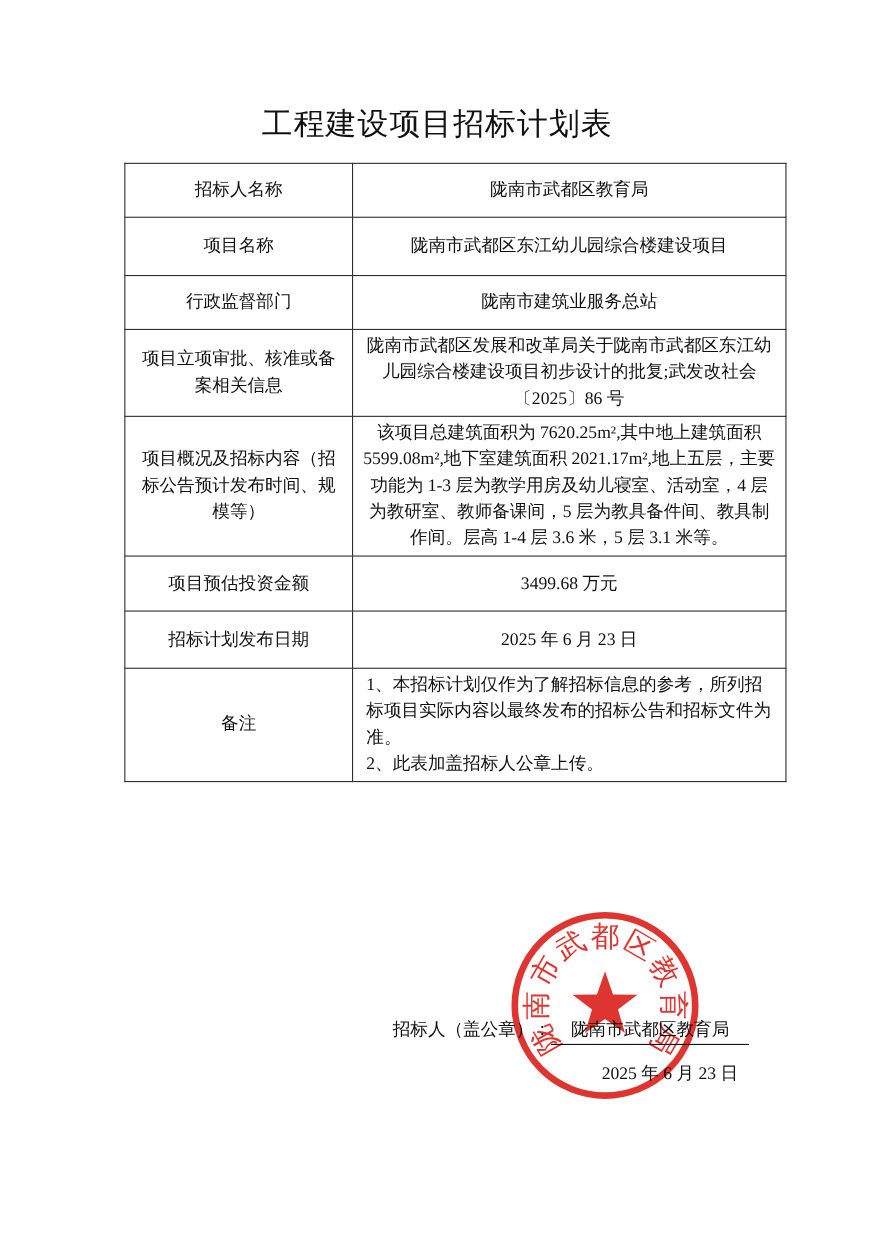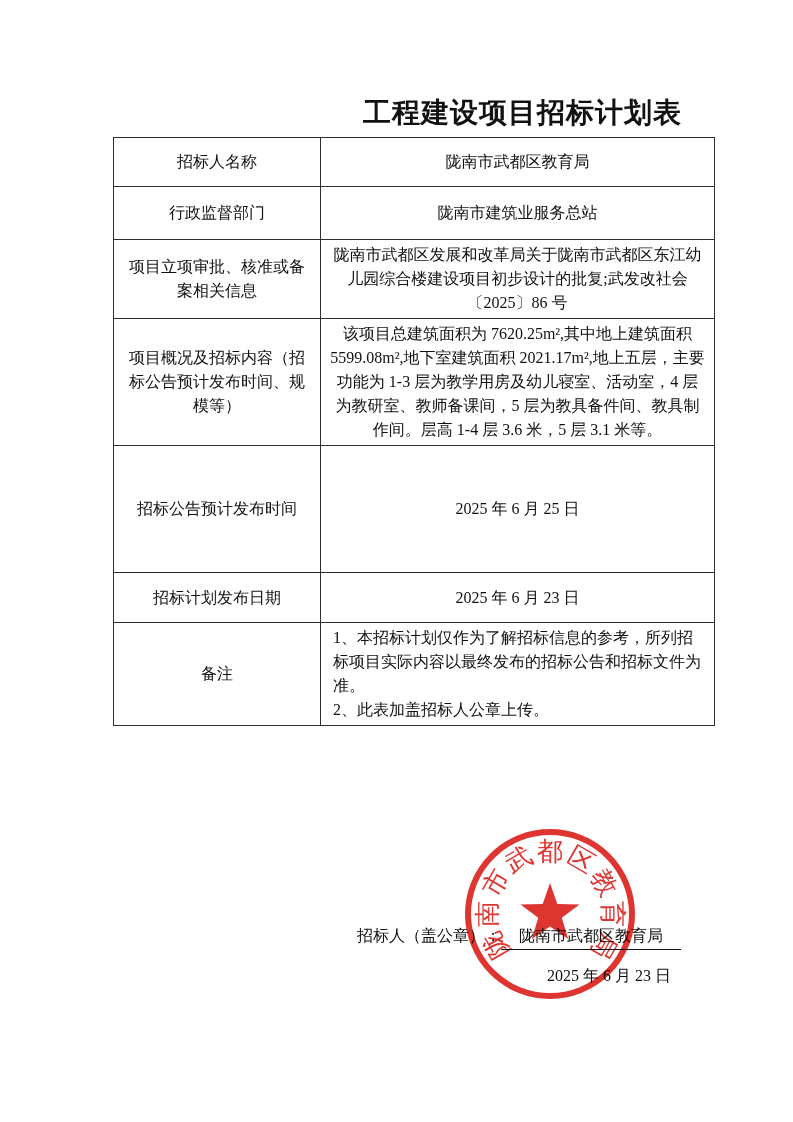--- a/index.html
+++ b/index.html
@@ -7,28 +7,28 @@
     position:relative;
     width:793px;height:1122px;
     background:#ffffff;
     font-family:"Liberation Serif","DejaVu Serif",serif;
     color:#111111;
     overflow:hidden;
   }
   .doc-title{
     position:absolute;
     left:113px;top:94px;width:569px;
-    text-align:right;
-    font-size:28px;font-weight:bold;
+    text-align:center;
+    font-size:28px;font-weight:normal;
     letter-spacing:1px;
     margin:0;
   }
   table.plan{
     position:absolute;
-    left:113px;top:137px;
+    left:113px;top:148px;
     width:569px;
     border-collapse:collapse;
     table-layout:fixed;
     font-size:16px;
   }
   table.plan td{
     border:1px solid #2e2e2e;
     vertical-align:middle;
     line-height:24px;
     padding:3px 8px;
@@ -84,34 +84,38 @@
 
   <h1 class="doc-title">工程建设项目招标计划表</h1>
 
   <table class="plan">
     <tbody>
       <tr>
         <td class="label-cell">招标人名称</td>
         <td class="value-cell">陇南市武都区教育局</td>
       </tr>
       <tr>
+        <td class="label-cell">项目名称</td>
+        <td class="value-cell">陇南市武都区东江幼儿园综合楼建设项目</td>
+      </tr>
+      <tr>
         <td class="label-cell">行政监督部门</td>
         <td class="value-cell">陇南市建筑业服务总站</td>
       </tr>
       <tr>
         <td class="label-cell">项目立项审批、核准或备案相关信息</td>
         <td class="value-cell">陇南市武都区发展和改革局关于陇南市武都区东江幼儿园综合楼建设项目初步设计的批复;武发改社会〔2025〕86 号</td>
       </tr>
       <tr>
         <td class="label-cell">项目概况及招标内容（招标公告预计发布时间、规模等）</td>
         <td class="value-cell">该项目总建筑面积为 7620.25m²,其中地上建筑面积 5599.08m²,地下室建筑面积 2021.17m²,地上五层，主要功能为 1-3 层为教学用房及幼儿寝室、活动室，4 层为教研室、教师备课间，5 层为教具备件间、教具制作间。层高 1-4 层 3.6 米，5 层 3.1 米等。</td>
       </tr>
       <tr>
-        <td class="label-cell">招标公告预计发布时间</td>
-        <td class="value-cell">2025 年 6 月 25 日</td>
+        <td class="label-cell">项目预估投资金额</td>
+        <td class="value-cell">3499.68 万元</td>
       </tr>
       <tr>
         <td class="label-cell">招标计划发布日期</td>
         <td class="value-cell">2025 年 6 月 23 日</td>
       </tr>
       <tr>
         <td class="label-cell">备注</td>
         <td class="value-cell remark">1、本招标计划仅作为了解招标信息的参考，所列招标项目实际内容以最终发布的招标公告和招标文件为准。
 2、此表加盖招标人公章上传。</td>
       </tr>

